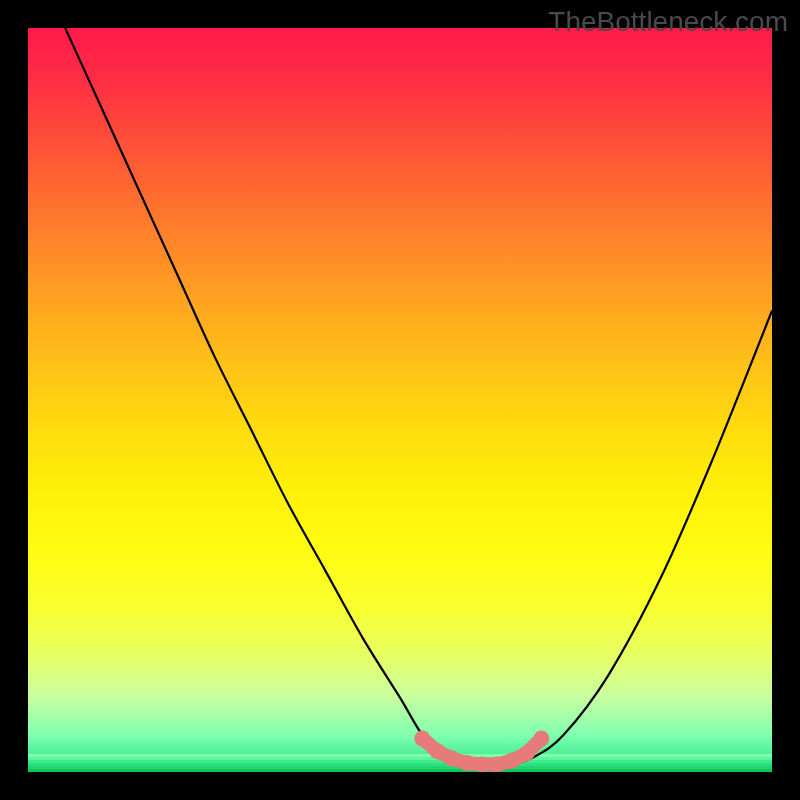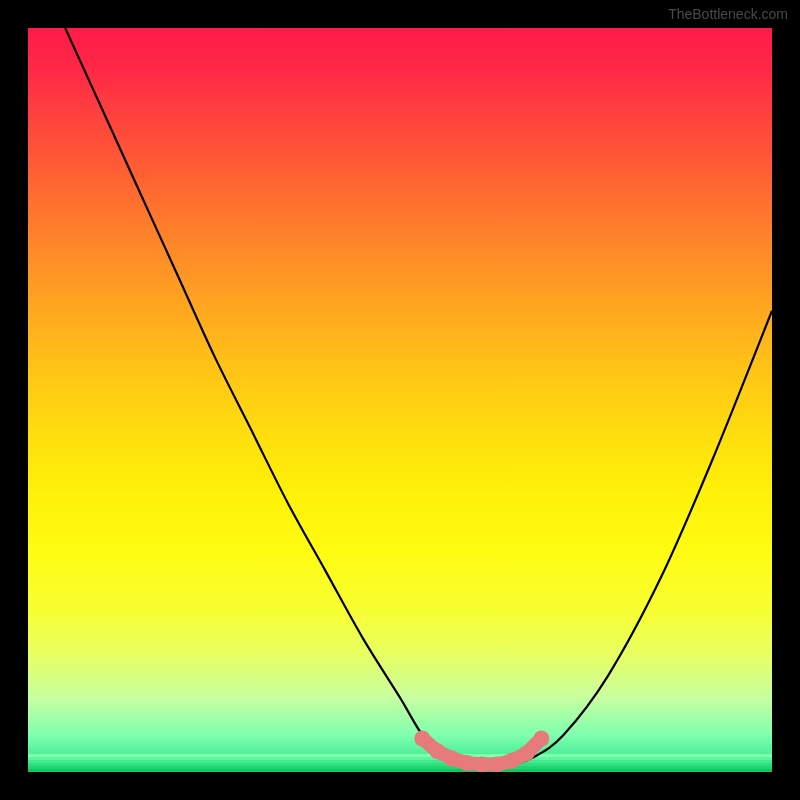--- a/index.html
+++ b/index.html
@@ -9,21 +9,21 @@
     background: #000;
     position: relative;
     overflow: hidden;
     font-family: Arial, sans-serif;
   }
   .watermark {
     position: absolute;
     top: 6px;
     right: 12px;
     color: #4a4a4a;
-    font-size: 14px;
+    font-size: 28px;
     font-weight: 500;
     z-index: 10;
   }
   .plot-area {
     position: absolute;
     left: 28px;
     top: 28px;
     width: 744px;
     height: 744px;
   }

